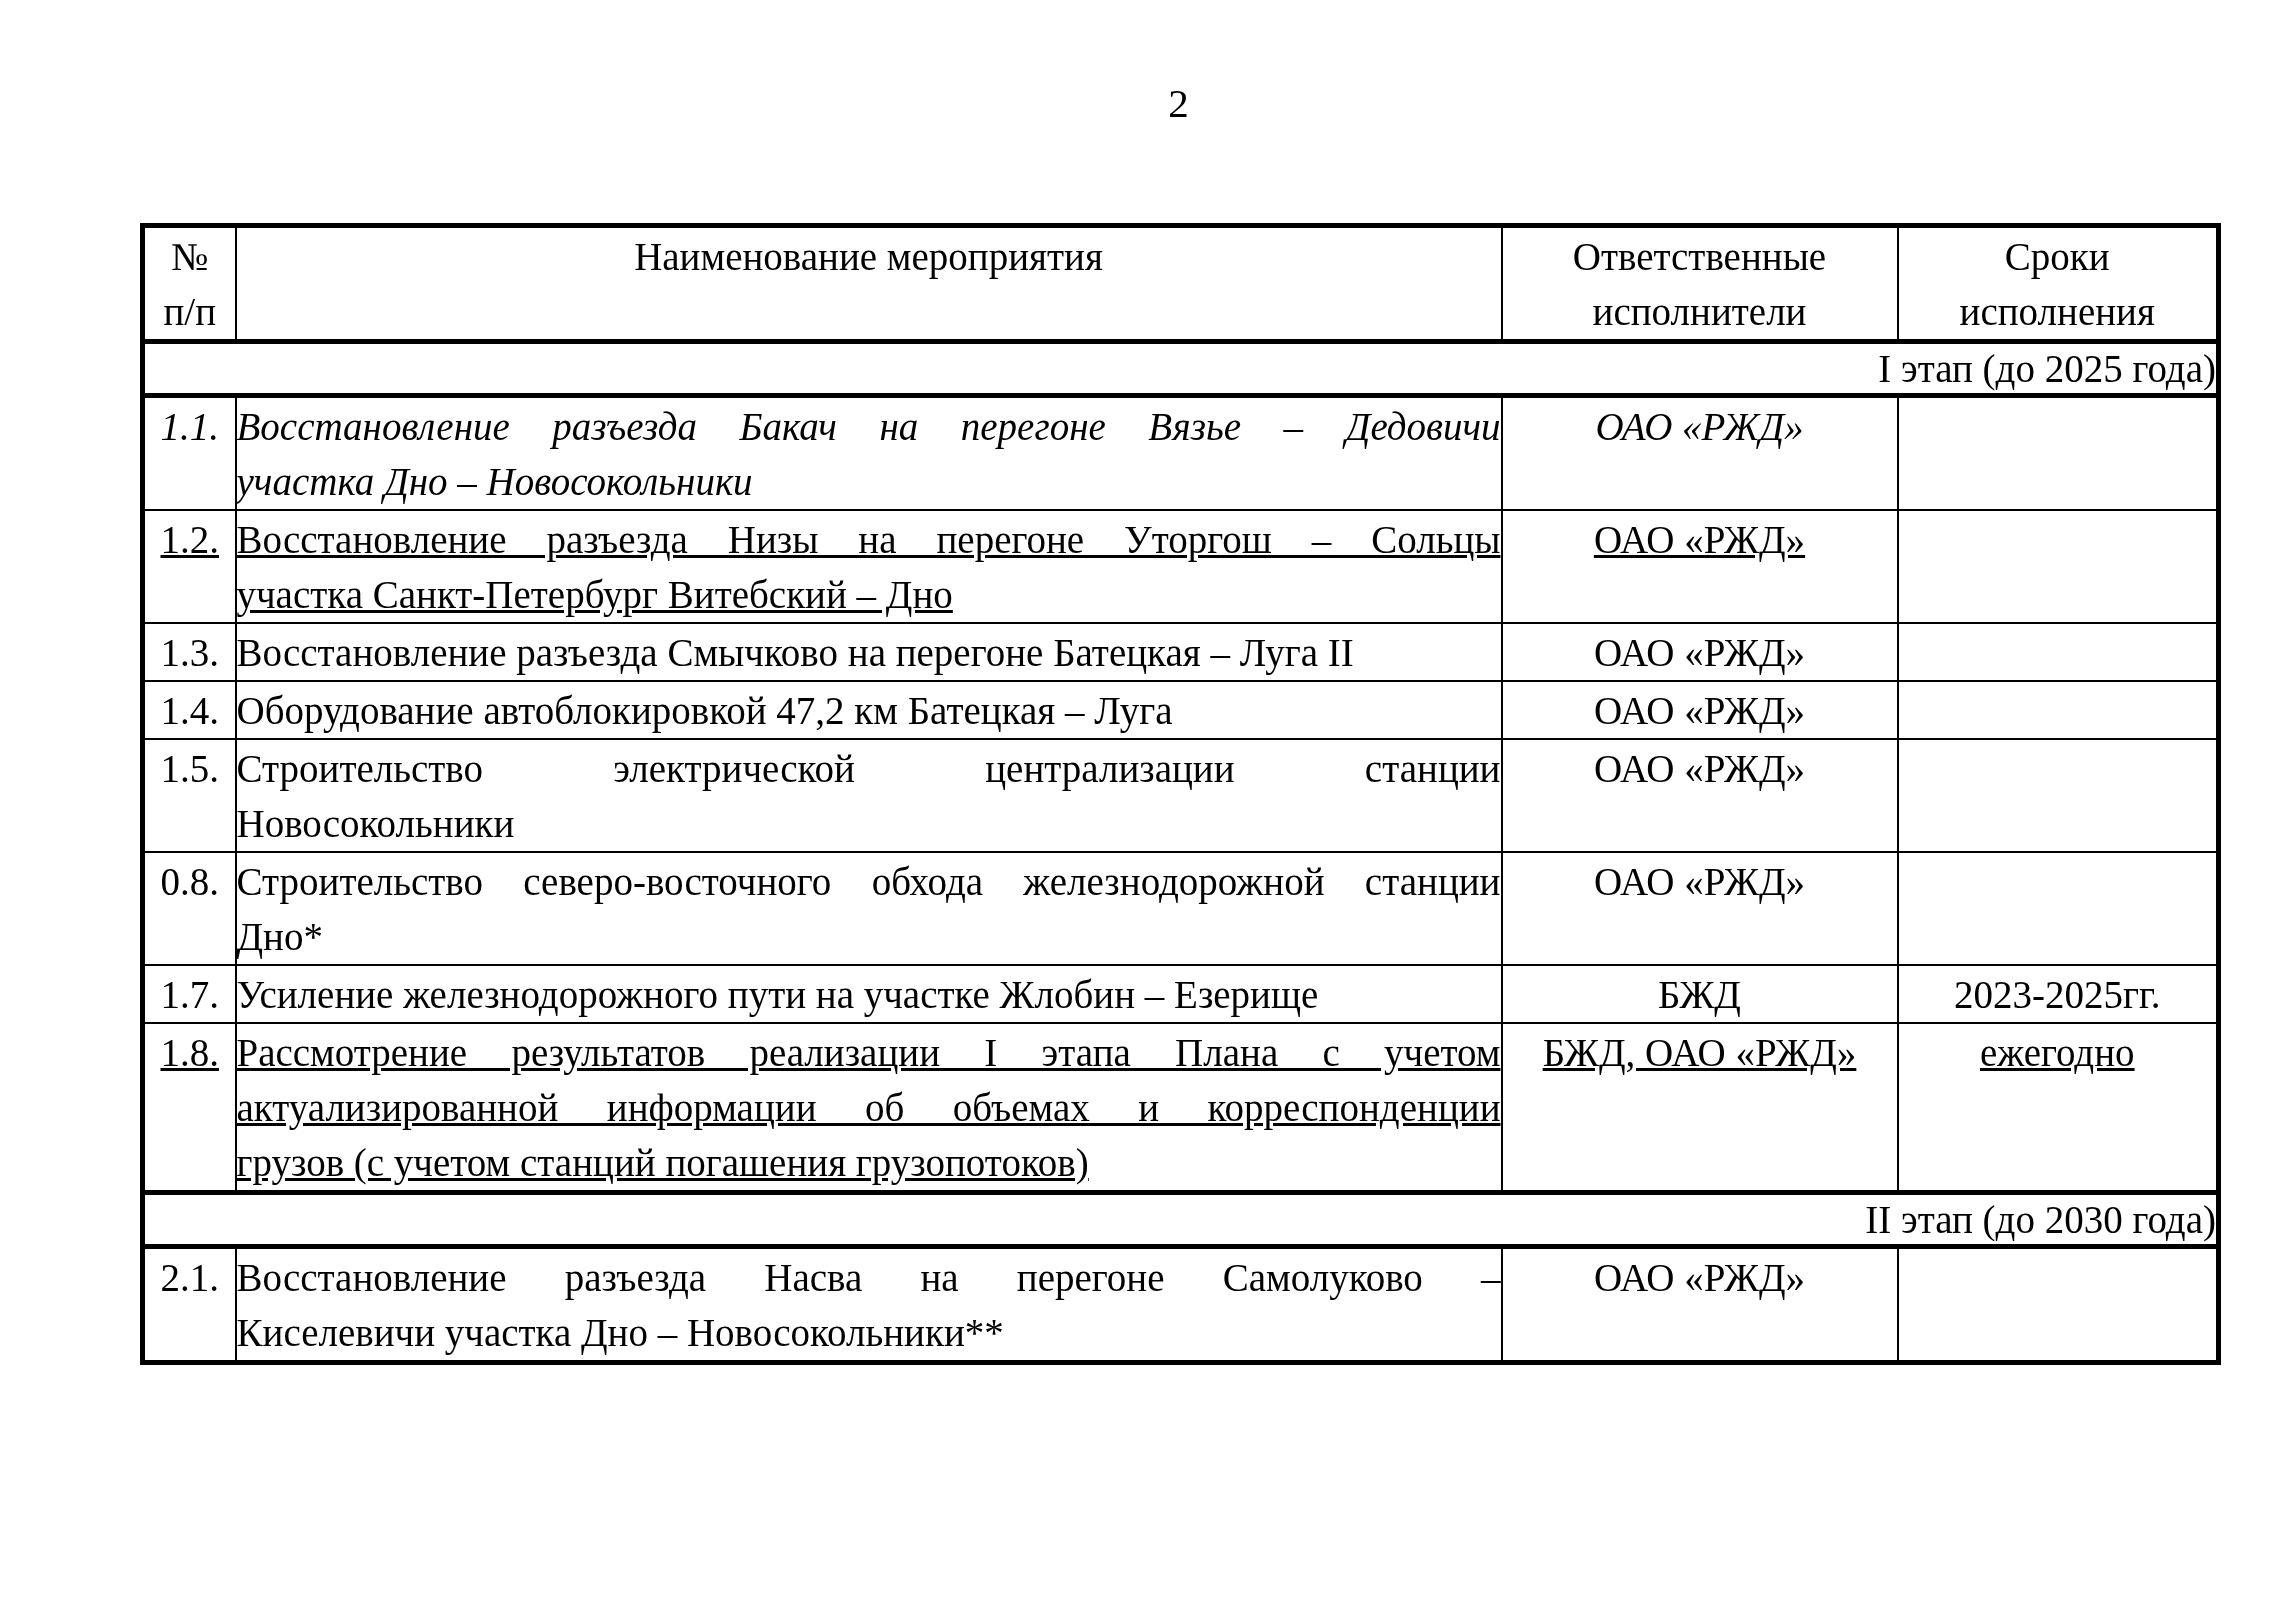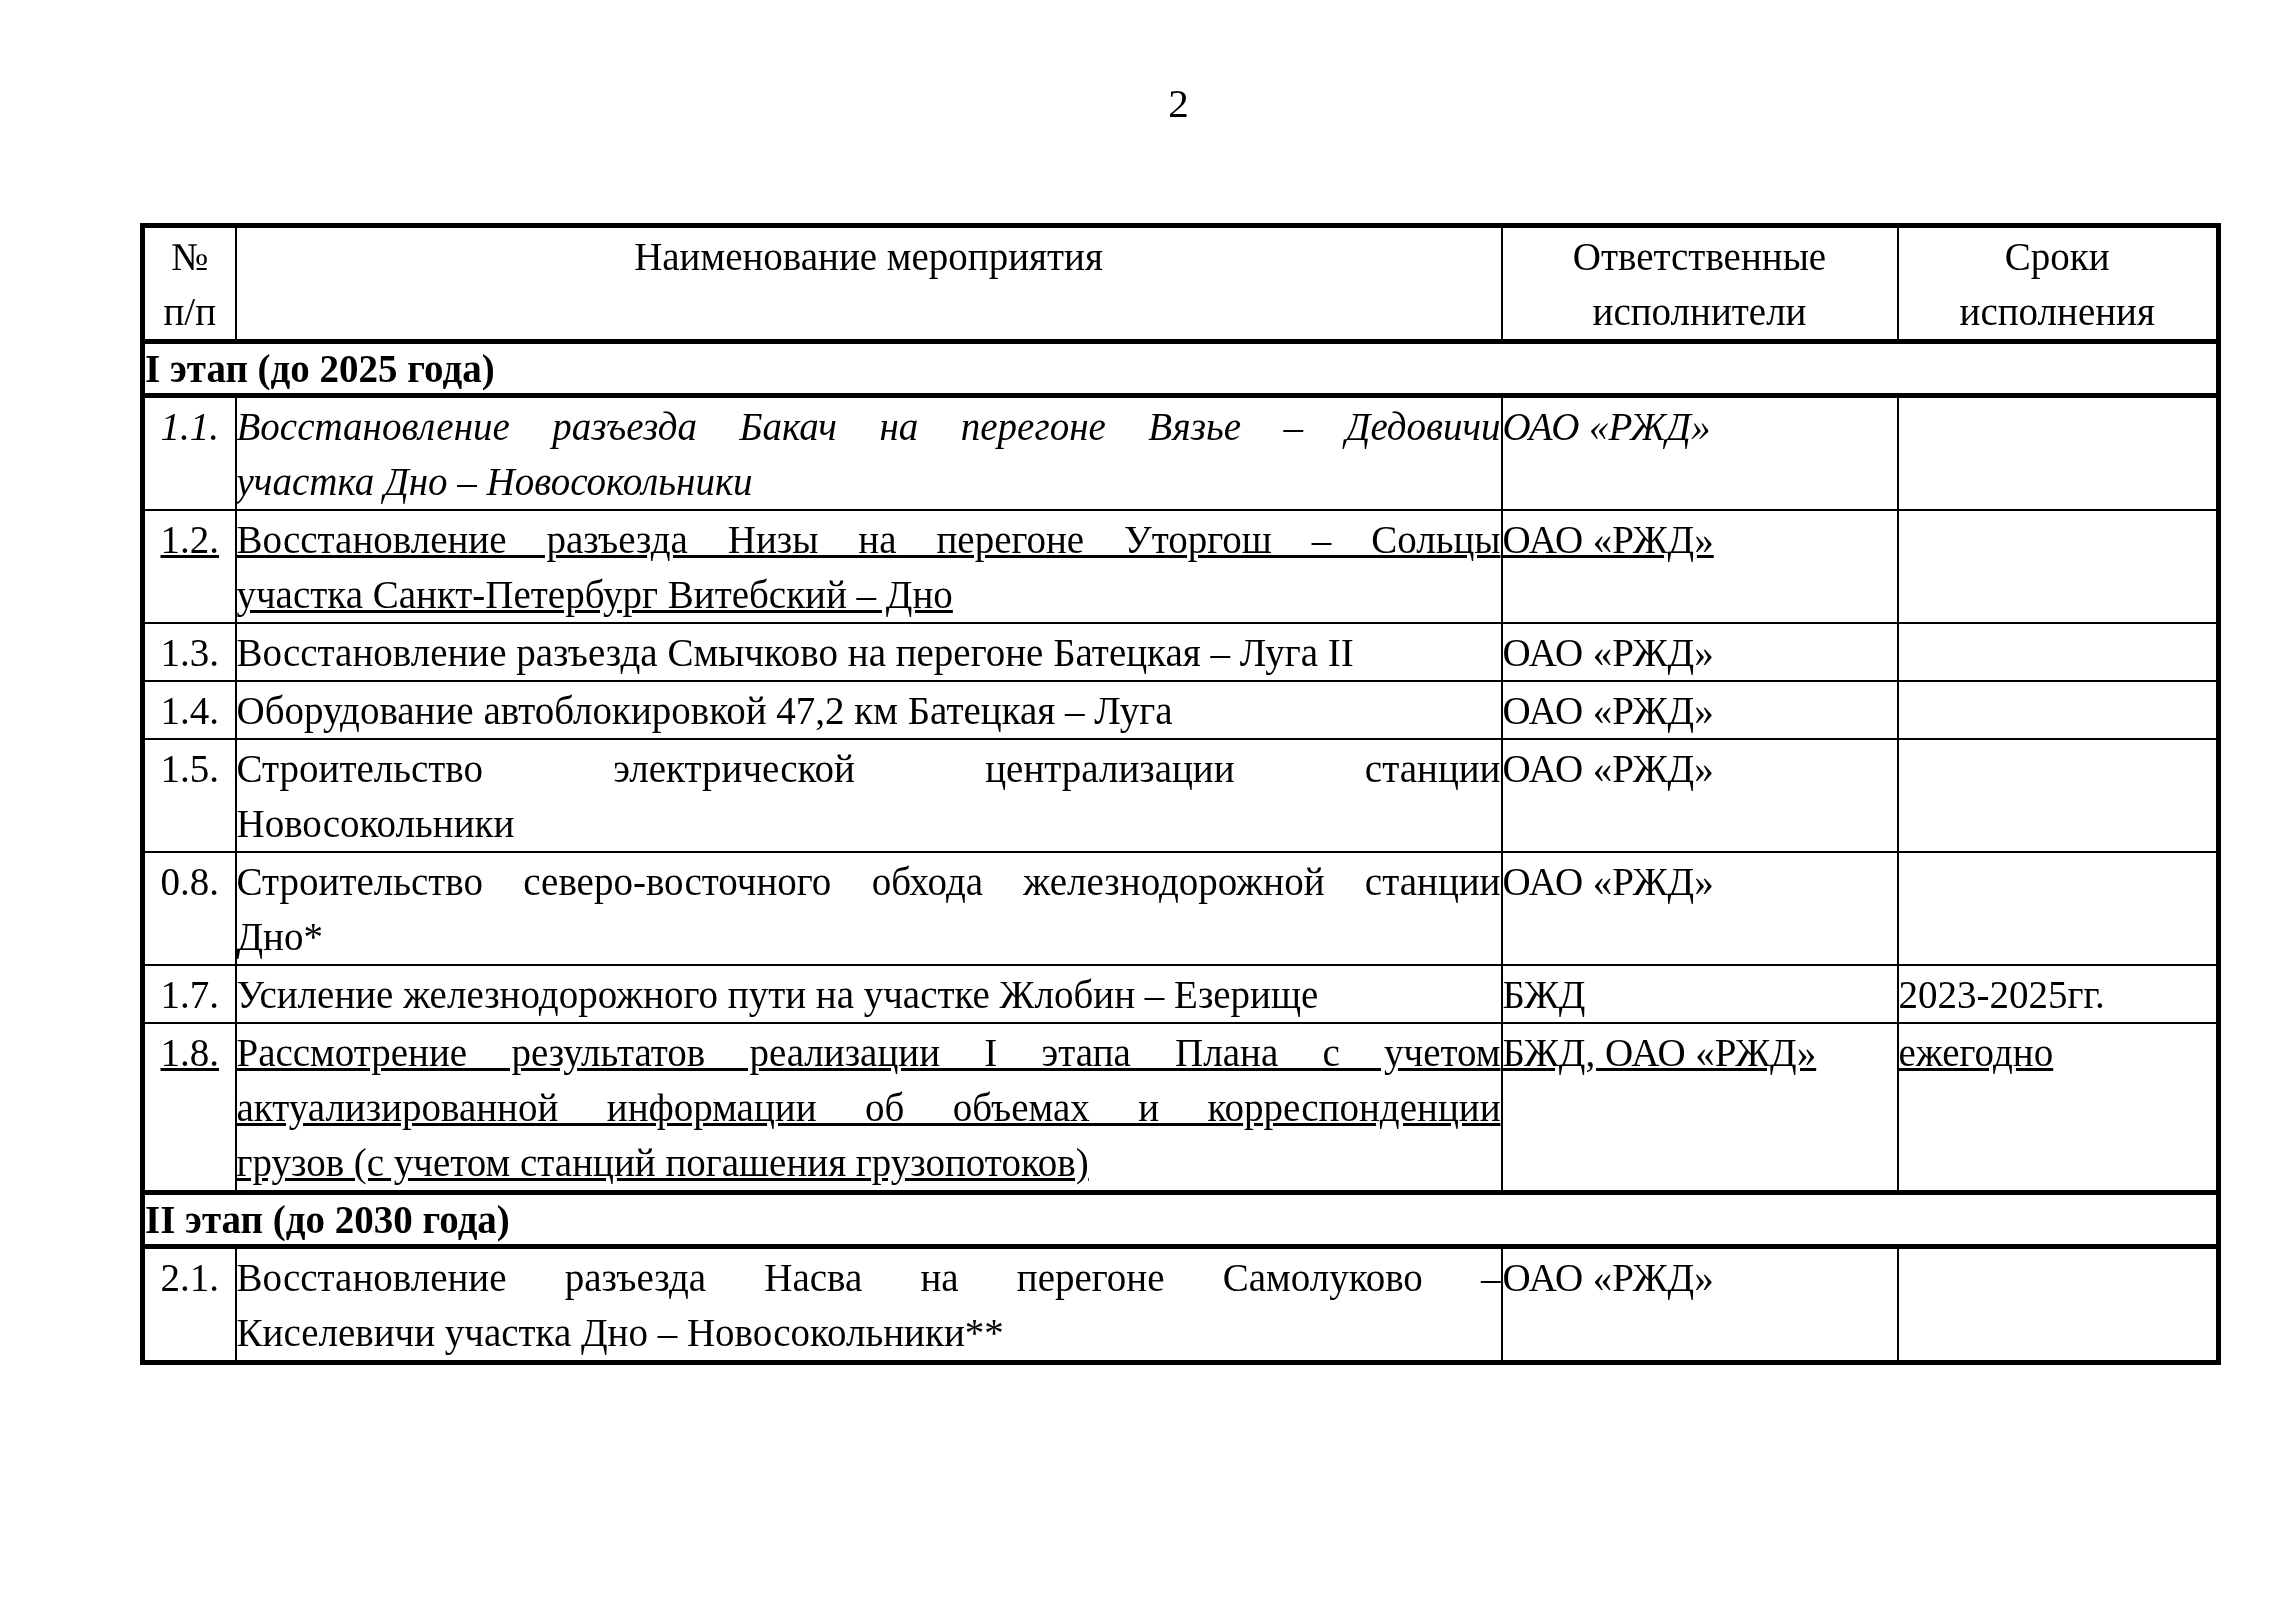--- a/index.html
+++ b/index.html
@@ -33,29 +33,29 @@
     font-weight: normal;
     overflow: hidden;
   }
   .plan thead th {
     border-bottom: 5.9px solid #000000;
     text-align: center;
   }
   tr.section-row td {
     border-top: 5.9px solid #000000;
     border-bottom: 5.9px solid #000000;
-    font-weight: bold;
-    text-align: left;
+    font-weight: normal;
+    text-align: right;
     height: 51px;
     line-height: 49px;
     padding: 0;
   }
   .cell-num { text-align: center; }
   .cell-name { padding: 1px 15.7px 0 15.7px; text-align: left; }
-  .cell-resp, .cell-dl { text-align: left; }
+  .cell-resp, .cell-dl { text-align: center; }
   .ln { width: 100%; }
   .jln { text-align: justify; text-align-last: justify; }
 </style>
 </head>
 <body>
 
 <div>
   <div class="page-number">2</div>
 
   <table class="plan">

